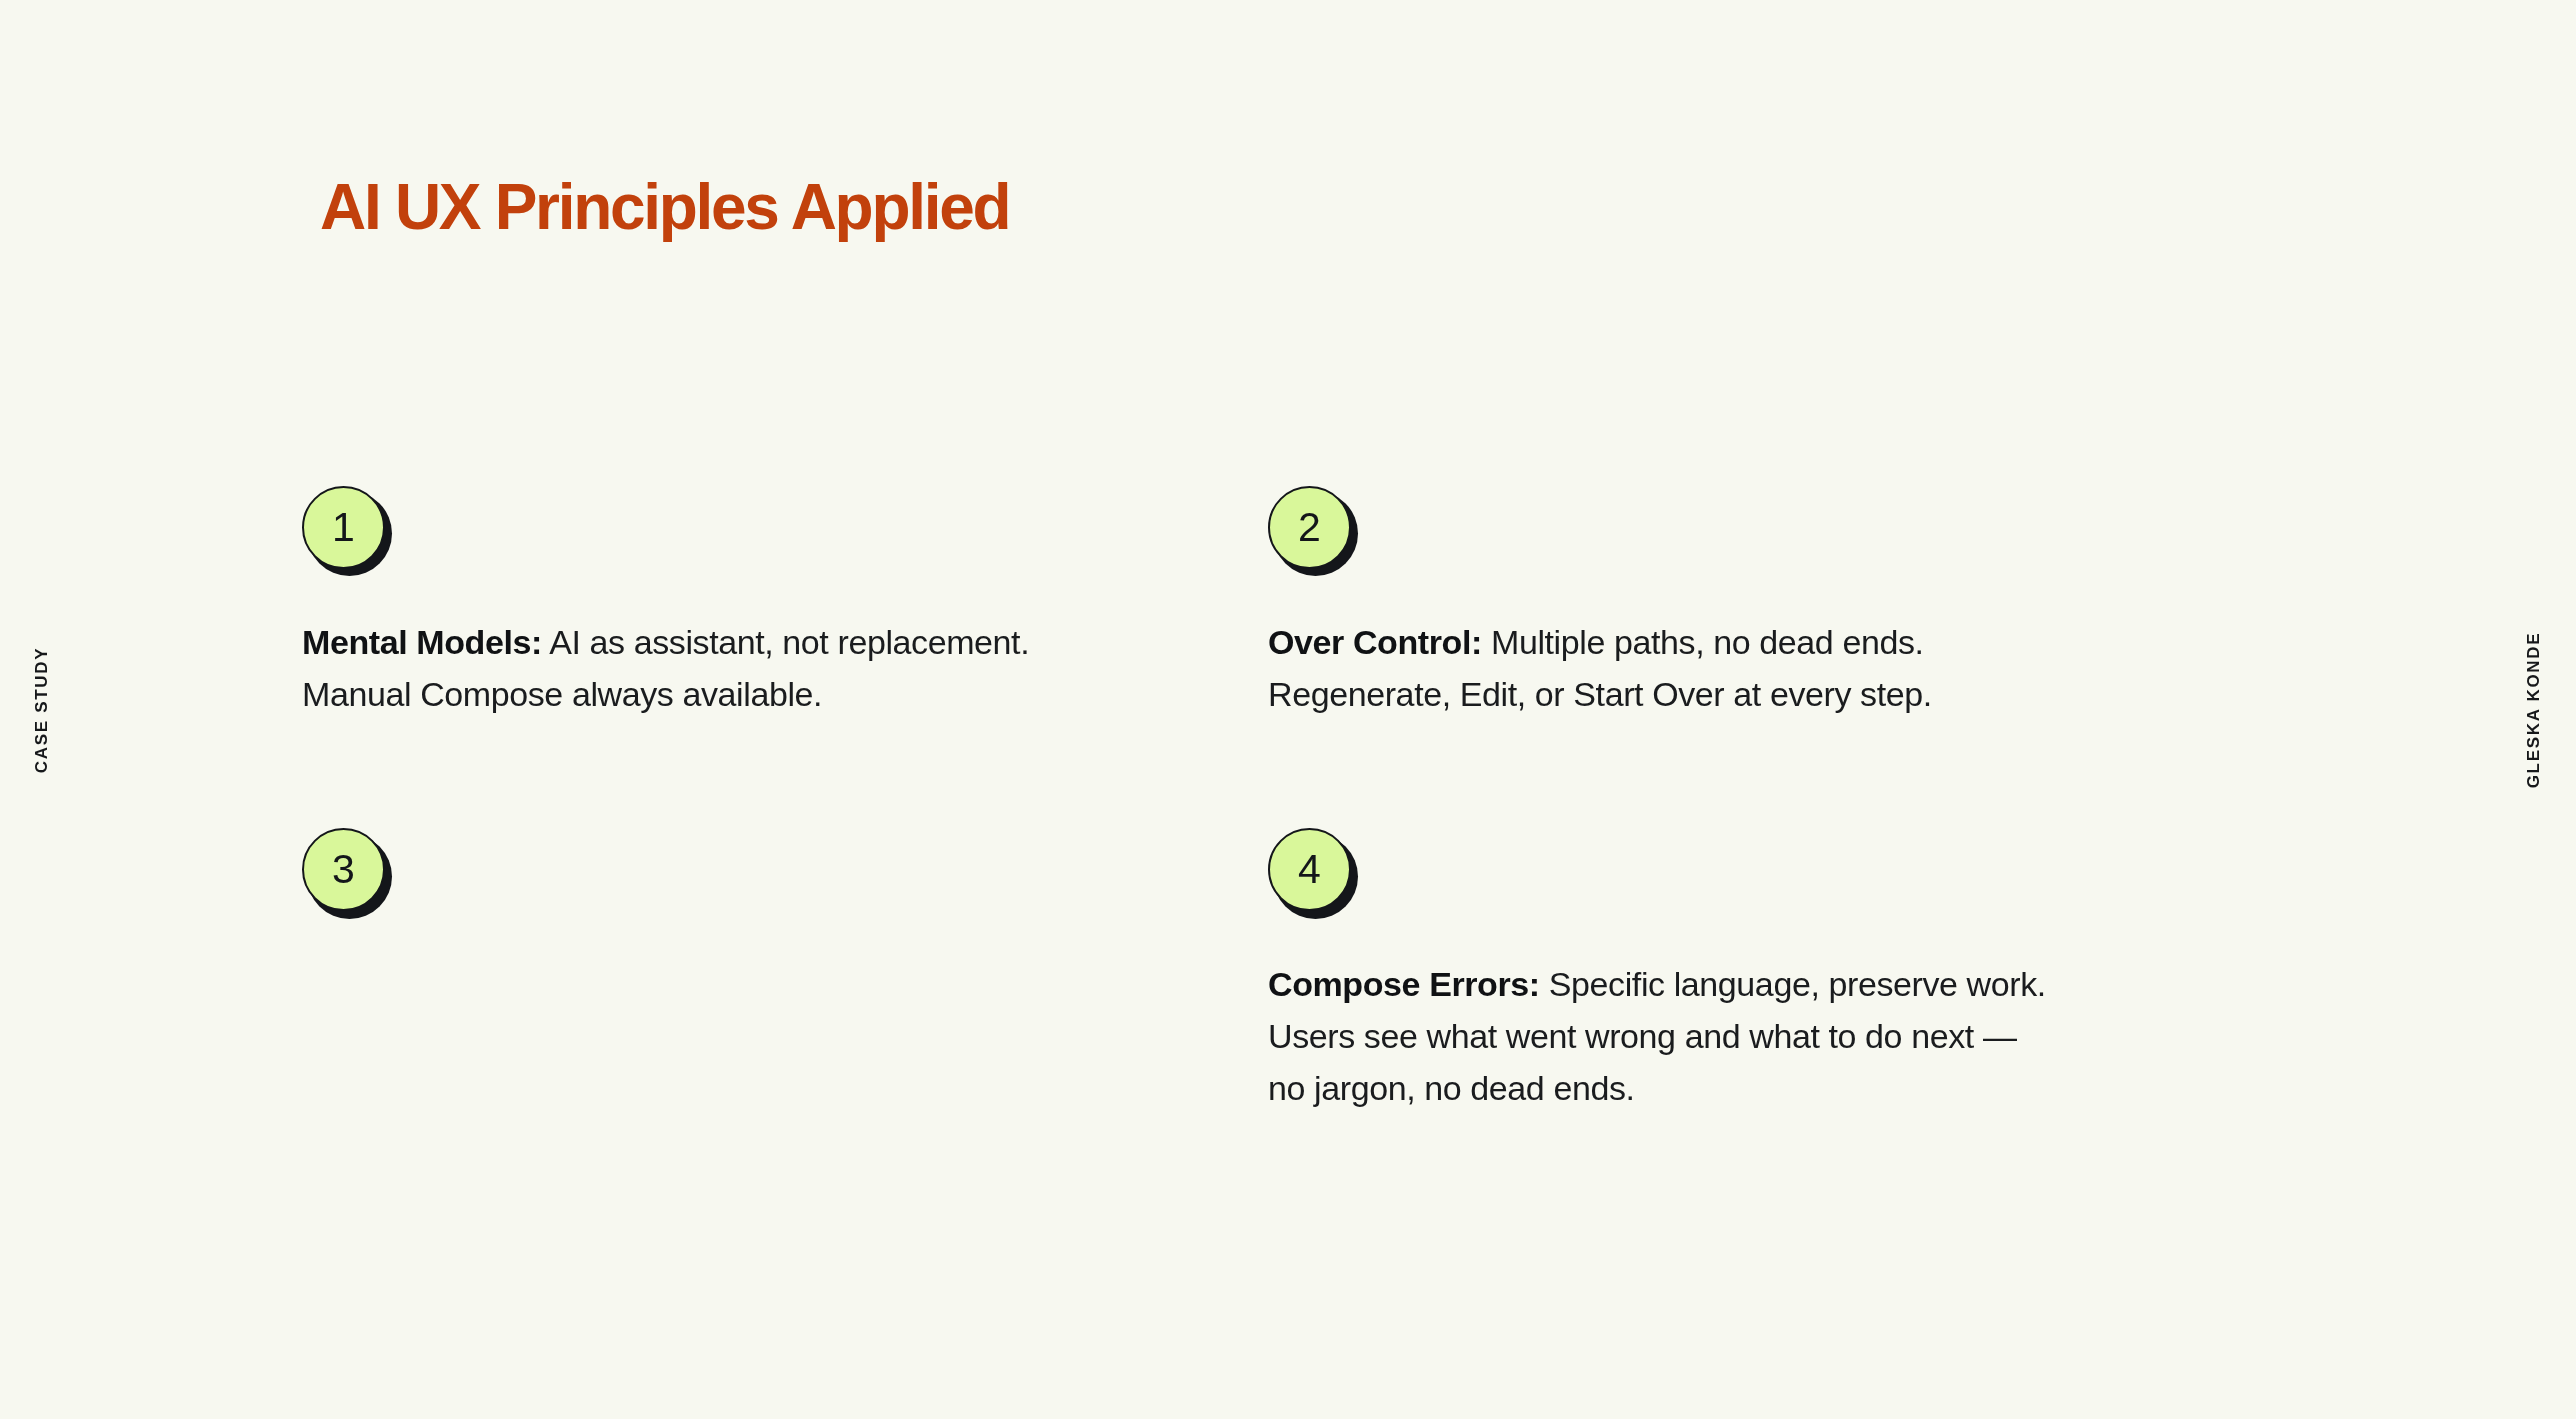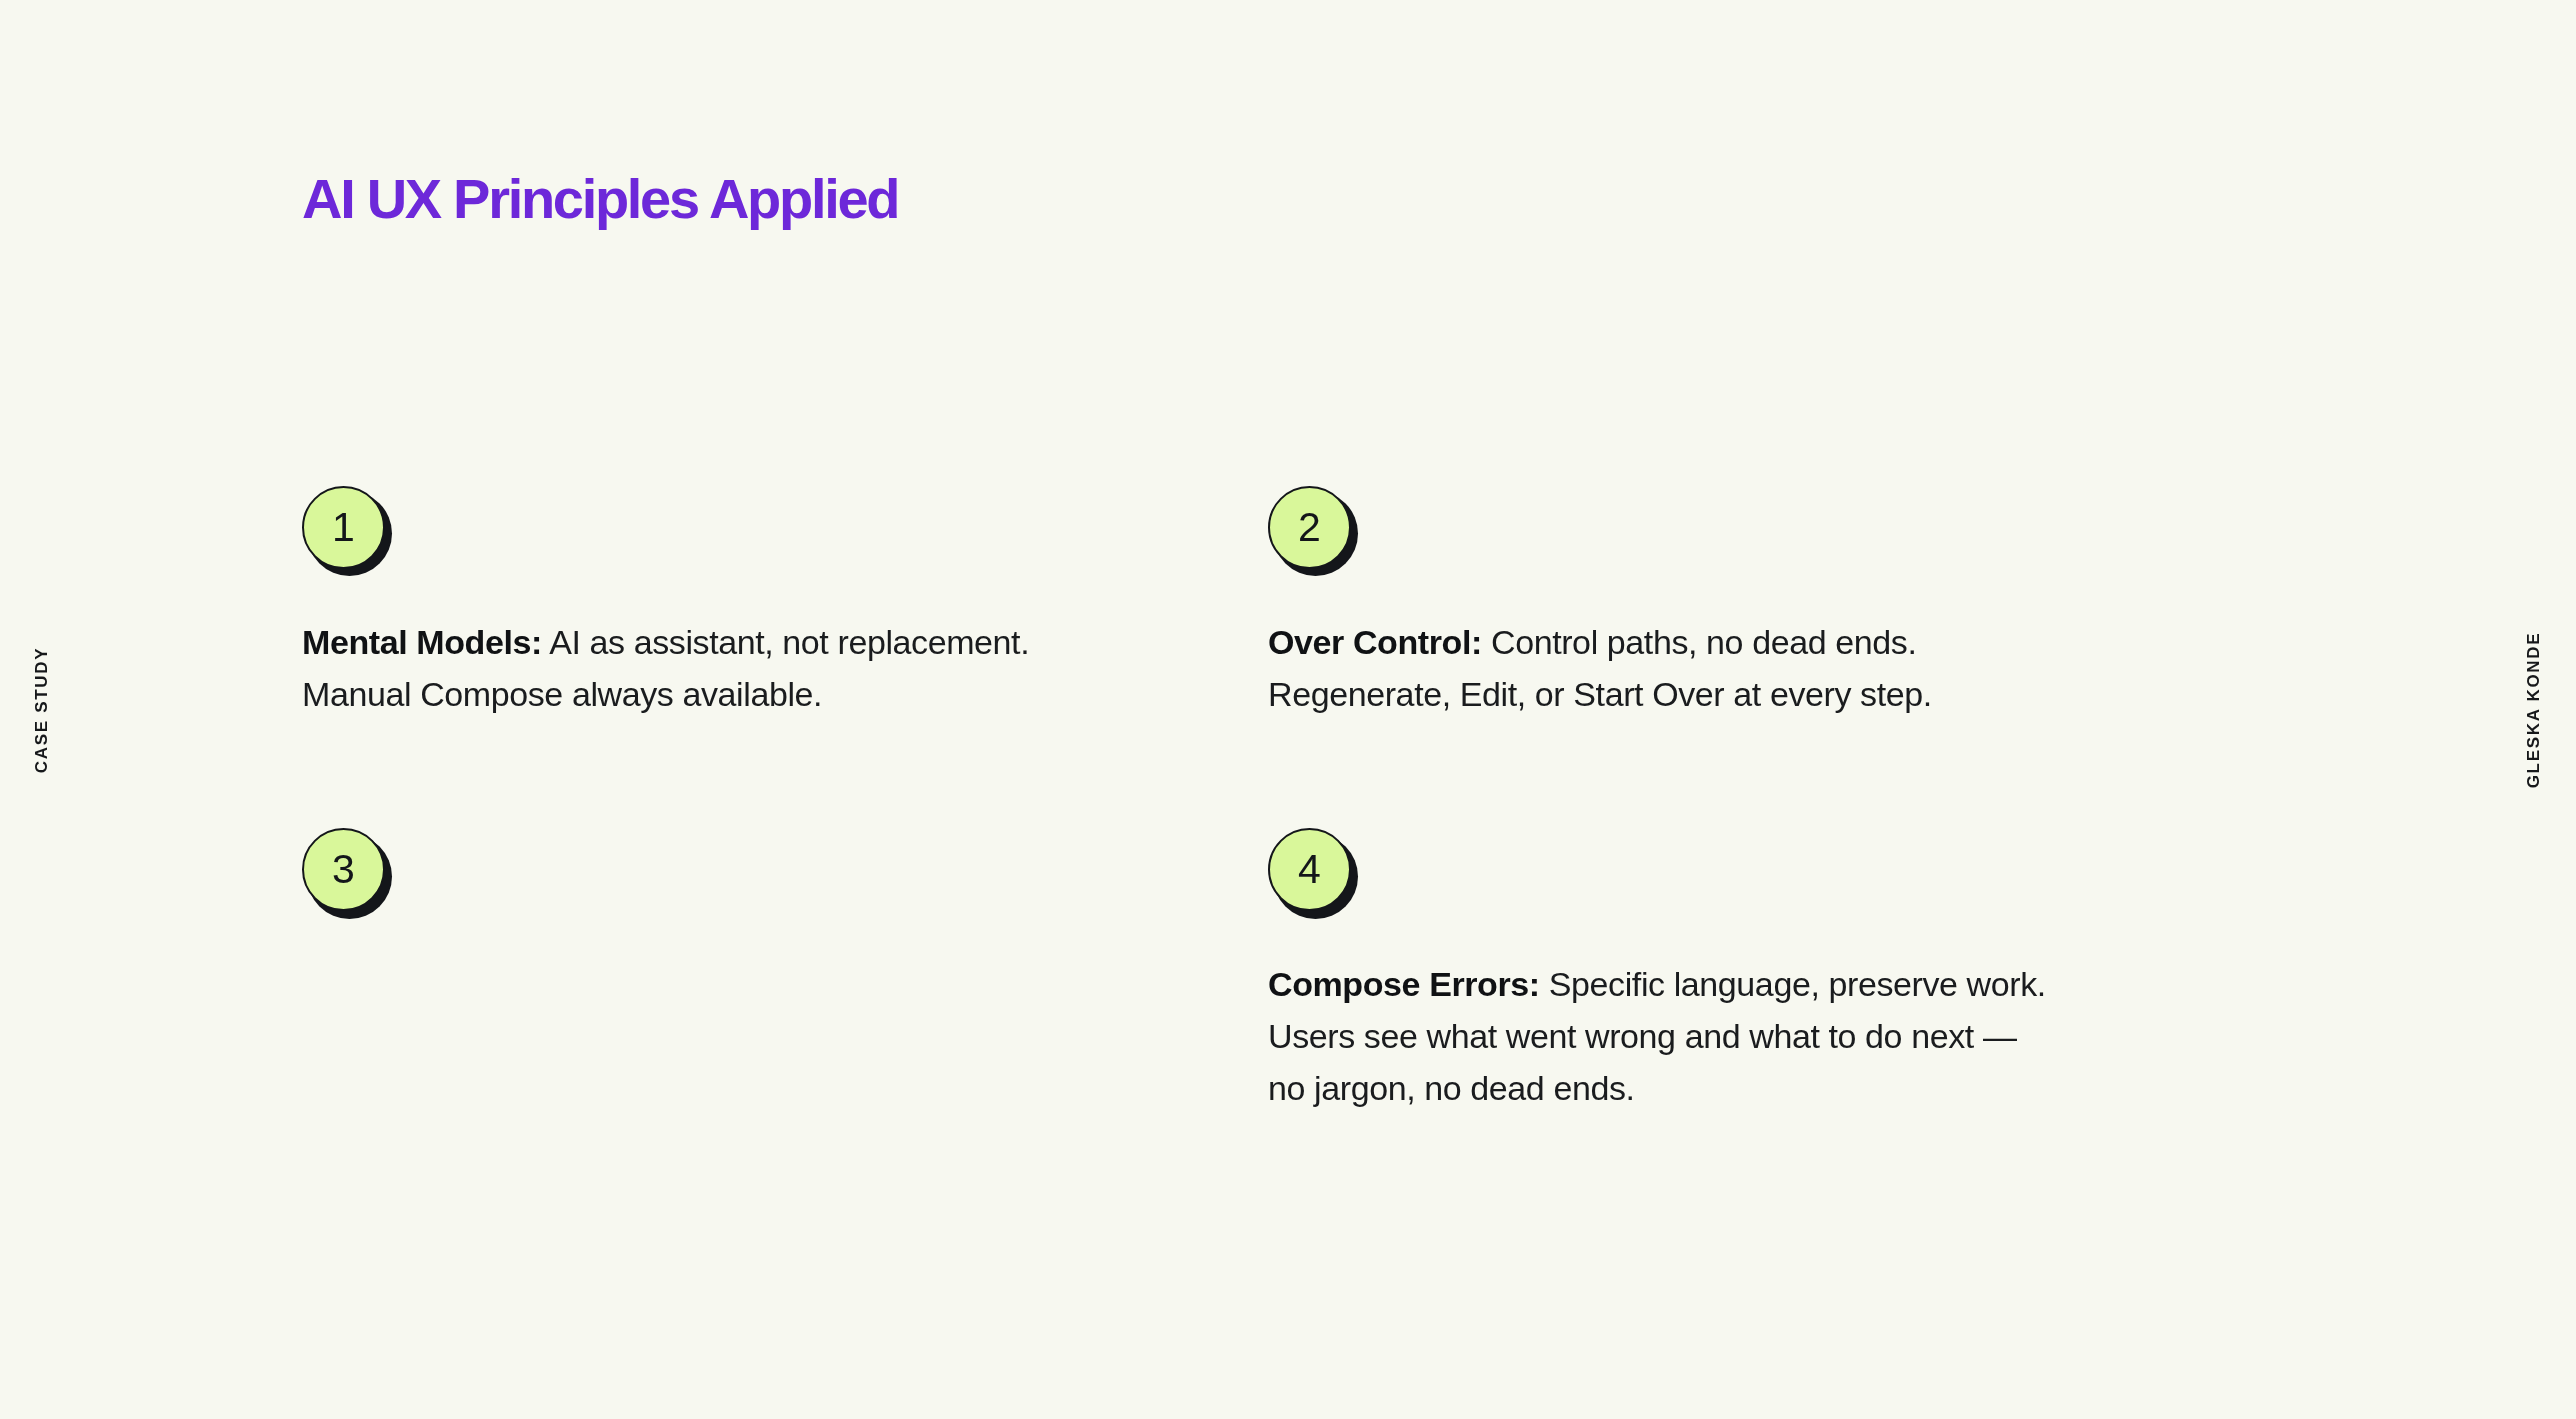--- a/index.html
+++ b/index.html
@@ -41,27 +41,27 @@
   .side-label.right {
     left: 2534px;
     top: 710px;
     transform: translate(-50%, -50%) rotate(-90deg);
     transform-origin: center center;
   }
 
   
   .title {
     position: absolute;
-    left: 302px;
+    left: 320px;
     top: 131px;
-    font-size: 56px;
+    font-size: 64px;
     line-height: 1.06;
     font-weight: 700;
     letter-spacing: -2.3px;
-    color: #6d28d9;
+    color: #c2410c;
   }
 
   
   .grid {
     position: absolute;
     left: 302px;
     top: 486px;
     width: 1932px;
     display: grid;
     grid-template-columns: 966px 966px;
@@ -143,21 +143,21 @@
         <span class="lead">Mental Models:</span><span> AI as assistant, not replacement. Manual Compose always available.</span>
       </p>
     </div>
 
     <div class="item">
       <div class="badge-wrap">
         <div class="badge-shadow"></div>
         <div class="badge">2</div>
       </div>
       <p class="body-text">
-        <span class="lead">Over Control:</span><span> Control paths, no dead ends. Regenerate, Edit, or Start Over at every step.</span>
+        <span class="lead">Over Control:</span><span> Multiple paths, no dead ends. Regenerate, Edit, or Start Over at every step.</span>
       </p>
     </div>
 
     <div class="item">
       <div class="badge-wrap">
         <div class="badge-shadow"></div>
         <div class="badge">3</div>
       </div>
     </div>
 

